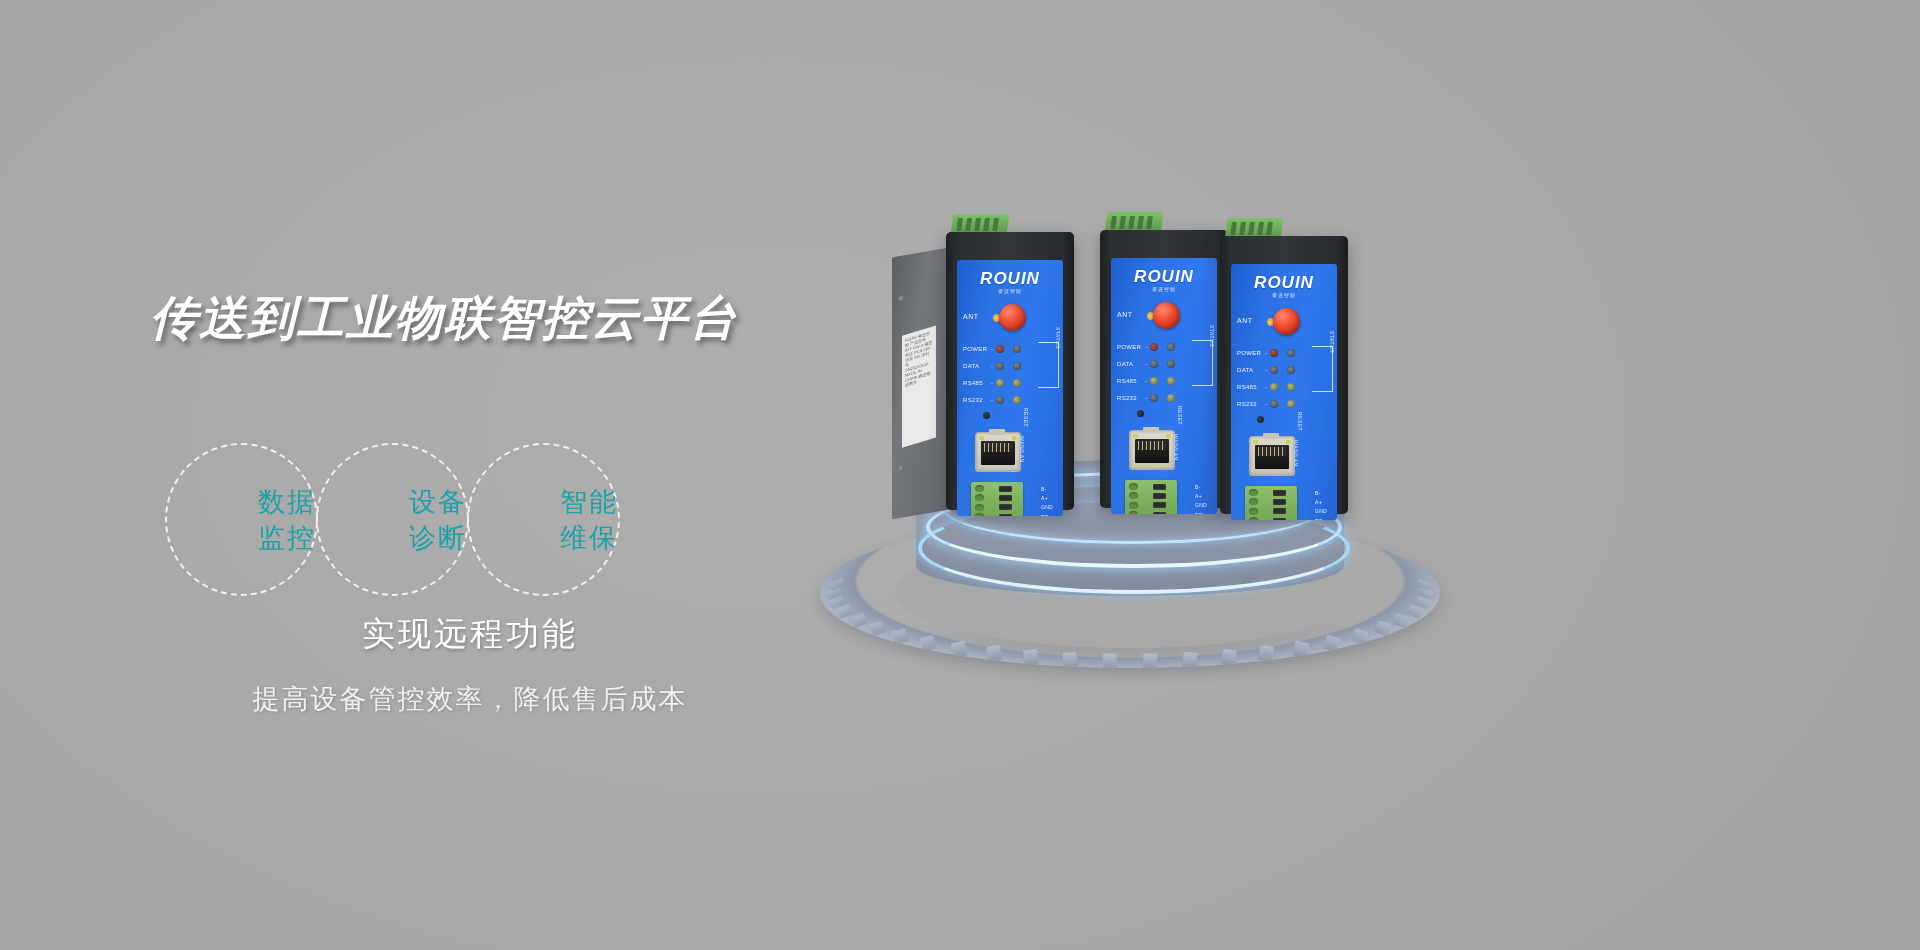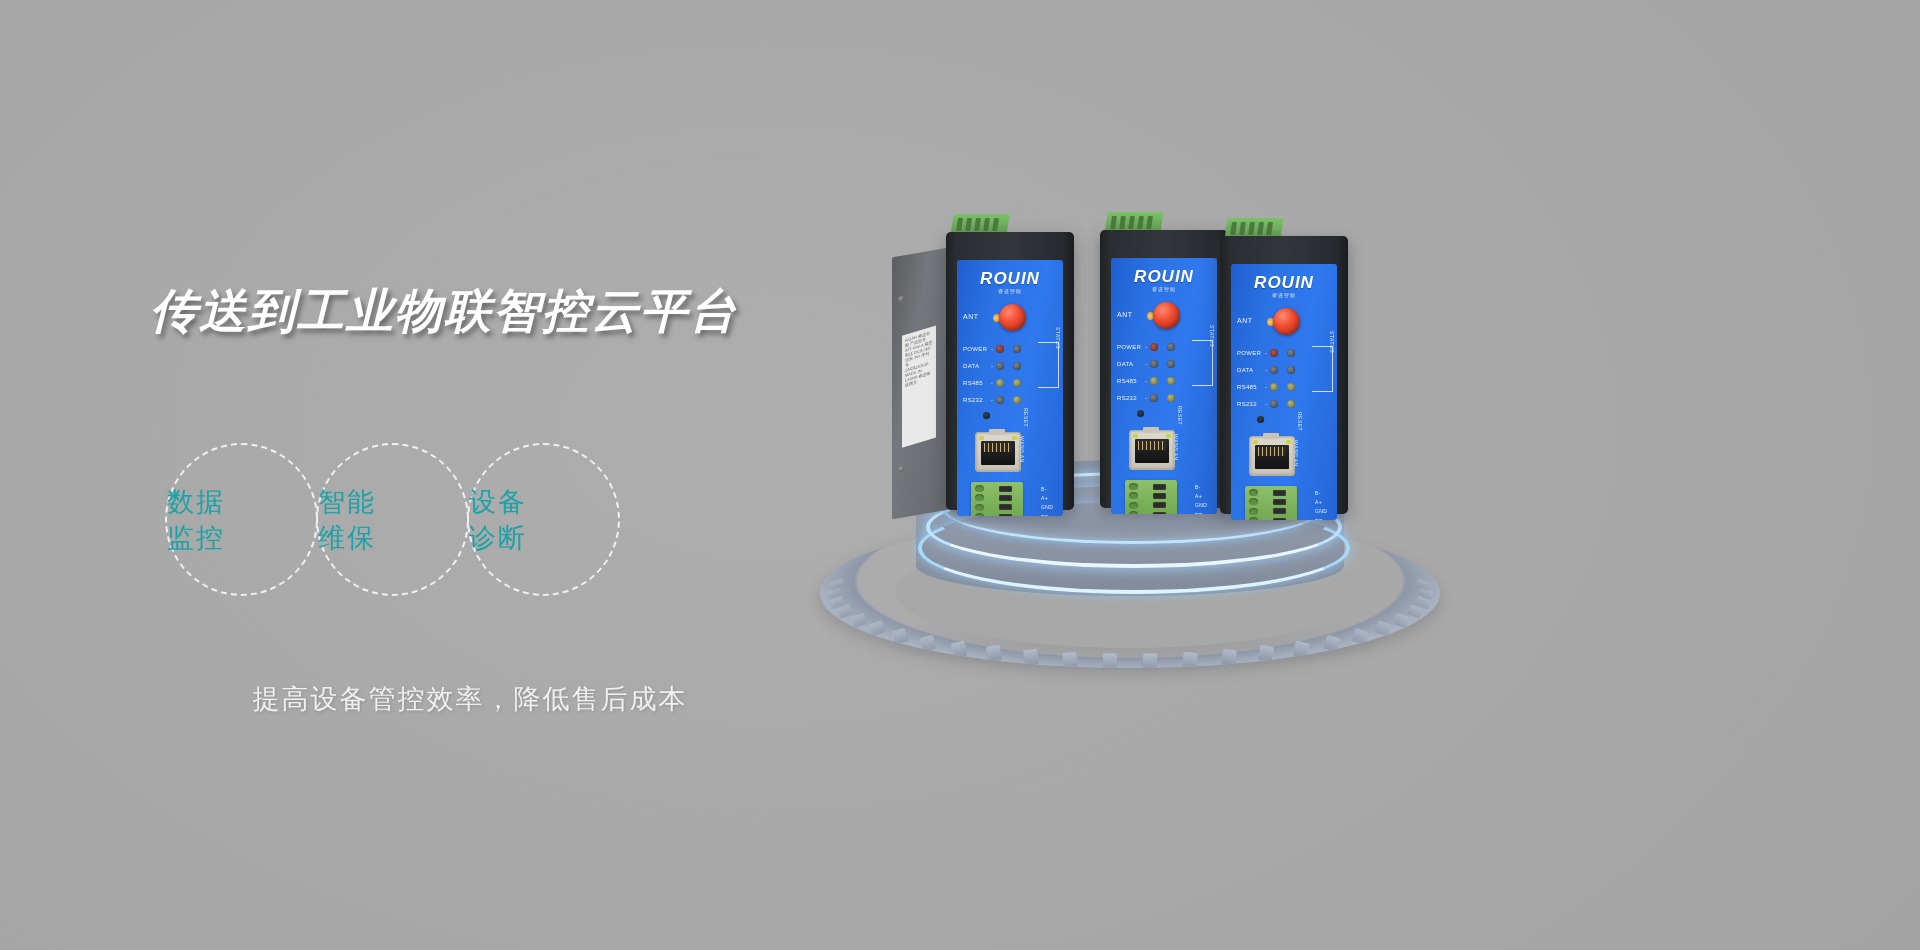--- a/index.html
+++ b/index.html
@@ -48,21 +48,21 @@
   }
   .kicker-rule {
     width: 140px;
     height: 3px;
     background: #f2f2f2;
     box-shadow: 1px 2px 3px rgba(70,70,70,0.45);
     flex: 0 0 auto;
   }
 
   .headline {
-    margin-top: 6px;
+    margin-top: 13px;
     font-size: 47px;
     line-height: 60px;
     color: #ffffff;
     font-weight: bold;
     font-style: italic;
     letter-spacing: 2px;
     white-space: nowrap;
     text-shadow: 3px 4px 5px rgba(60,60,60,0.6);
   }
 
@@ -74,21 +74,21 @@
     display: flex;
     gap: 0px;
   }
   .circle {
     width: 153px;
     height: 153px;
     border-radius: 50%;
     border: 2px dashed #f0f0f0;
     display: flex;
     flex-direction: column;
-    align-items: flex-start;
+    align-items: flex-end;
     justify-content: center;
     box-sizing: border-box;
     margin-right: -2px;
   }
   .circle .cl {
     font-size: 27px;
     line-height: 36px;
     color: #1ba3a8;
     letter-spacing: 2px;
     white-space: nowrap;
@@ -523,29 +523,30 @@
   <div class="copy">
     <div class="headline">传送到工业物联智控云平台</div>
   </div>
 
   <div class="circles">
     <div class="circle">
       <div class="cl">数据</div>
       <div class="cl">监控</div>
     </div>
     <div class="circle">
+      <div class="cl">设备</div>
+      <div class="cl">诊断</div>
+    </div>
+    <div class="circle">
       <div class="cl">智能</div>
       <div class="cl">维保</div>
     </div>
-    <div class="circle">
-      <div class="cl">设备</div>
-      <div class="cl">诊断</div>
-    </div>
   </div>
 
+  <div class="sub-strong">实现远程功能</div>
   <div class="sub-light">提高设备管控效率，降低售后成本</div>
 
   <div id="scene">
 
     <div class="pedestal">
       <div class="dais-shadow"></div>
       <div class="gear-ring"></div>
       <div class="gear-teeth" id="gear-teeth">
           <div class="tooth" style="left: 599px; top: 68px; transform: rotate(22deg) scaleY(0.55); opacity: 0.55;"></div>
           <div class="tooth" style="left: 596.243px; top: 77.2593px; transform: rotate(21.7951deg) scaleY(0.624892); opacity: 0.61;"></div>

